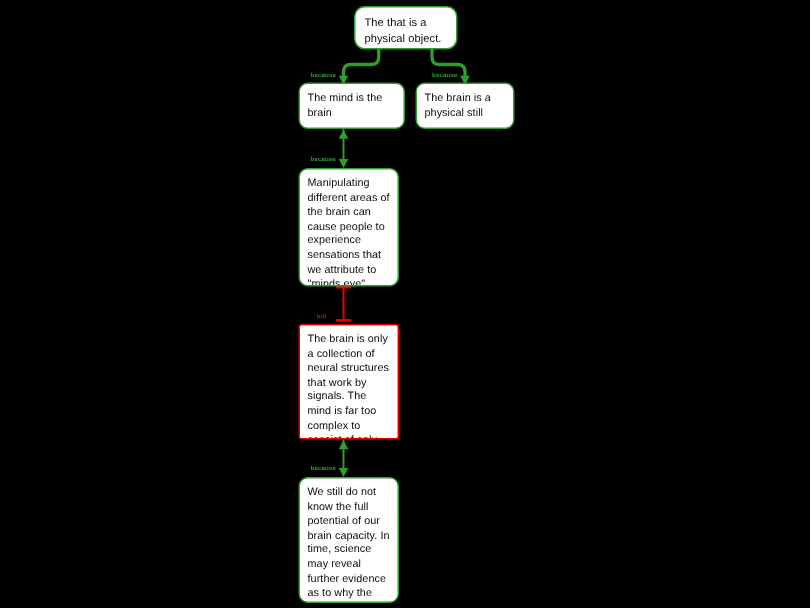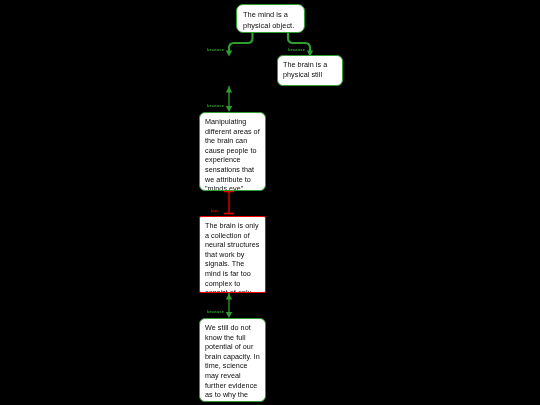--- a/index.html
+++ b/index.html
@@ -91,22 +91,23 @@
       <line x1="224" y1="213.5" x2="234" y2="213.5" stroke="#ee0000" stroke-width="1.6"></line>
     </g>
 
     <g>
       <line x1="229" y1="293" x2="229" y2="316" stroke="#2f9e2f" stroke-width="1.3"></line>
       <polygon points="229,293.5 225.8,299.5 232.2,299.5" fill="#2f9e2f"></polygon>
       <polygon points="229,318 225.8,312 232.2,312" fill="#2f9e2f"></polygon>
     </g>
   </svg>
 
-  <div class="node contention" style="left:236px; top:4px; width:69px; height:29px;">The mind is a physical object.</div>
+  <div class="node contention" style="left:236px; top:4px; width:69px; height:29px;">The that is a physical object.</div>
 
+  <div class="node" style="left:199px; top:55px; width:71px; height:31px;">The mind is the brain</div>
 
   <div class="node" style="left:277px; top:55px; width:66px; height:31px;">The brain is a physical still</div>
 
   <div class="node" style="left:199px; top:112px; width:67px; height:79px;">Manipulating different areas of the brain can cause people to experience sensations that we attribute to "minds eye" workings.</div>
 
   <div class="node objection" style="left:199px; top:216px; width:67px; height:77px;">The brain is only a collection of neural structures that work by signals. The mind is far too complex to consist of only electric signals.</div>
 
   <div class="node" style="left:199px; top:318px; width:67px; height:84px;">We still do not know the full potential of our brain capacity. In time, science may reveal further evidence as to why the mind is the brain.</div>
 
   <div class="edge-label support" style="left:207px; top:47px;">because</div>

